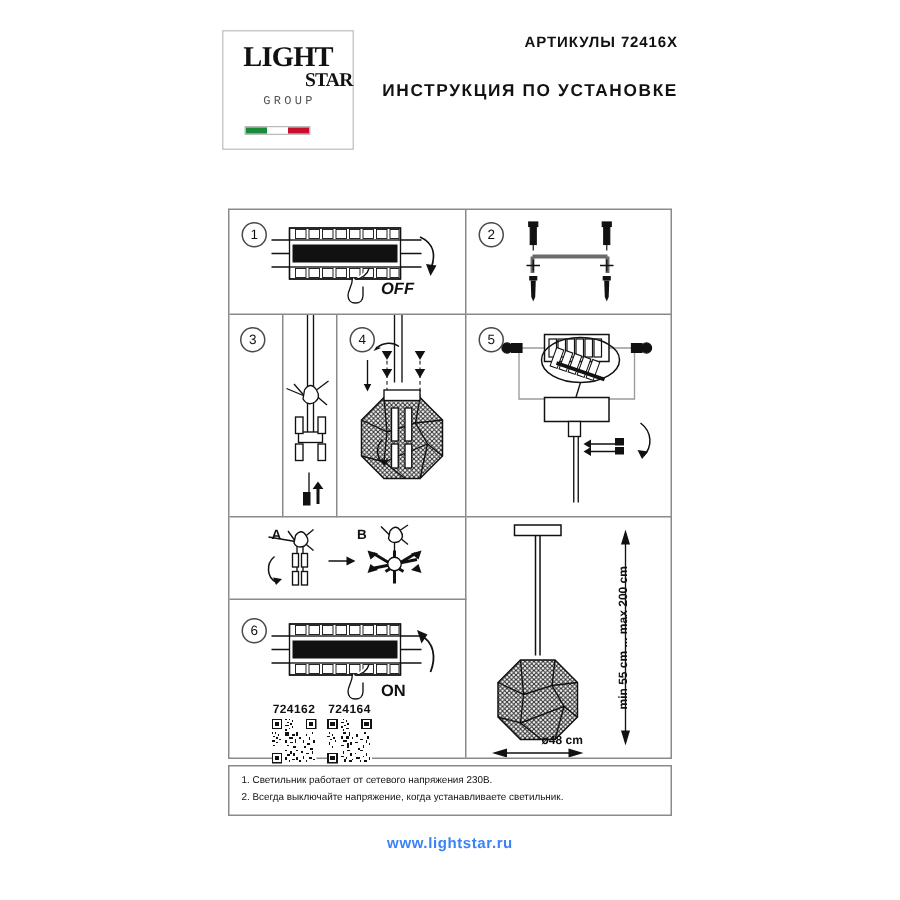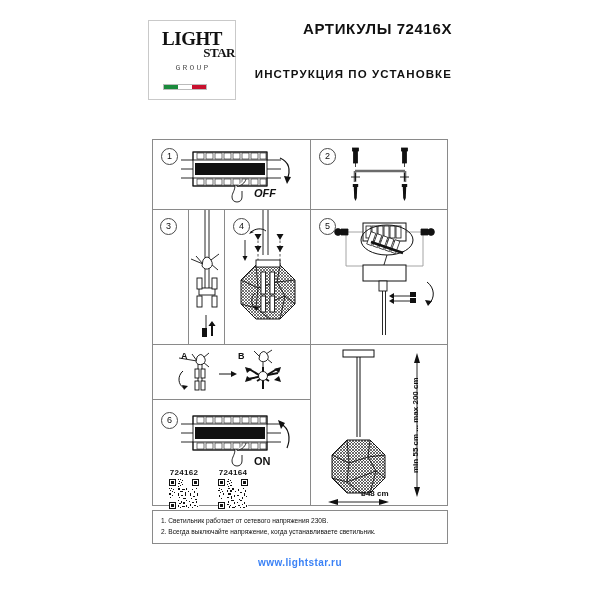--- a/index.html
+++ b/index.html
@@ -81,28 +81,28 @@
     color: #111;
   }
   .head-series {
     font-size: 11.5px;
     font-weight: bold;
     letter-spacing: 0.6px;
     line-height: 17px;
     white-space: nowrap;
   }
   .head-art {
-    font-size: 15px;
+    font-size: 10px;
     font-weight: bold;
     letter-spacing: 0.6px;
     line-height: 17px;
     white-space: nowrap;
   }
   .head-title {
-    margin-top: 30px;
+    margin-top: 17px;
     font-size: 11.5px;
     font-weight: bold;
     letter-spacing: 1.1px;
     line-height: 15px;
     white-space: nowrap;
   }
 
   
   .frame {
     position: absolute;
@@ -575,21 +575,21 @@
         <path d="M27 154 L17 157 L27 160 Z" fill="#111"></path>
         <path d="M68 154 L78 157 L68 160 Z" fill="#111"></path>
       </svg>
       <div class="dimtext" style="left:100px;top:128px;transform:rotate(-90deg);">min 55 cm ... max 200 cm</div>
       <div class="dimh" style="left:30px;top:144px;padding-left:20px;">ø48 cm</div>
     </div>
   </div>
 
   <div class="artrow">
 
-    <div class="artitem" style="left:8px;top:0;">
+    <div class="artitem" style="left:20px;top:0;">
       <div class="artnum">724162</div>
       <svg class="qr" viewBox="0 0 29 29" shape-rendering="crispEdges">
         <rect width="29" height="29" fill="#fff"></rect>
         <g fill="#111">
           <rect x="0" y="0" width="7" height="7"></rect>
             <rect x="1" y="1" width="5" height="5" fill="#fff"></rect>
             <rect x="2" y="2" width="3" height="3"></rect>
           <rect x="22" y="0" width="7" height="7"></rect>
             <rect x="23" y="1" width="5" height="5" fill="#fff"></rect>
             <rect x="24" y="2" width="3" height="3"></rect>

